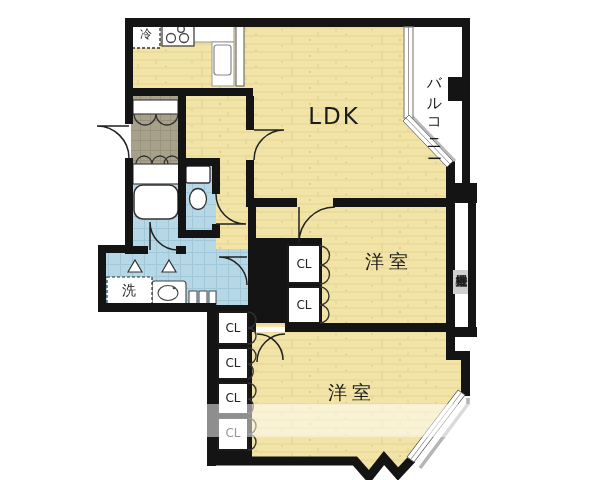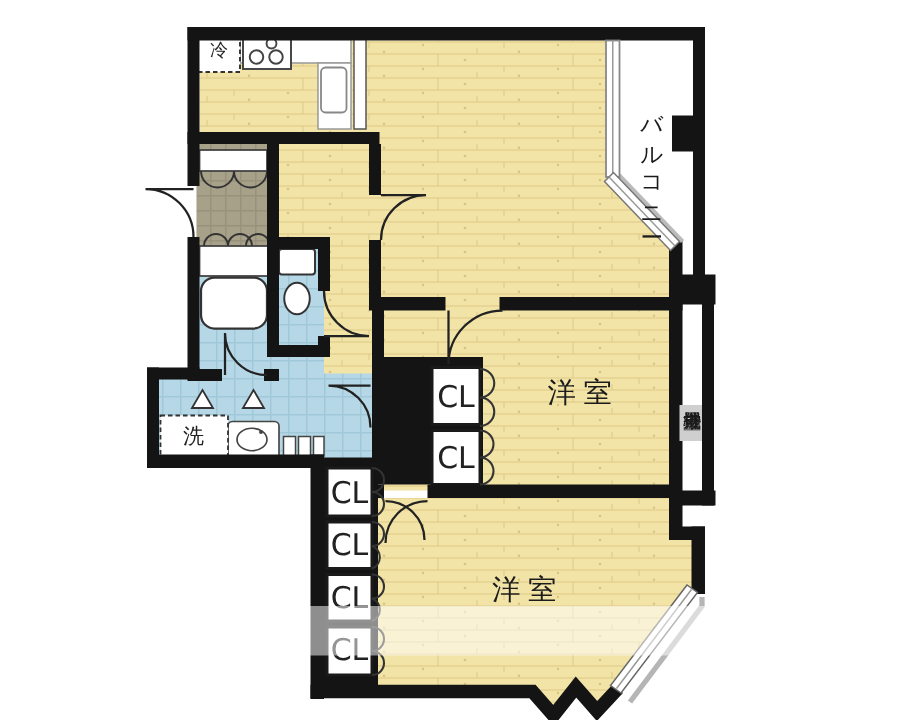--- a/index.html
+++ b/index.html
@@ -3,21 +3,21 @@
 <meta charset="utf-8">
 <style>
   html,body{margin:0;padding:0;background:#ffffff;}
   .stage{position:relative;width:600px;height:480px;background:#ffffff;overflow:hidden;
          font-family:"DejaVu Sans","Liberation Sans",sans-serif;}
   .stage svg{position:absolute;left:0;top:0;}
   .lbl{position:absolute;transform:translate(-50%,-50%);color:#1b1b1b;white-space:nowrap;
        font-family:"DejaVu Sans","Liberation Sans",sans-serif;}
   .lbl-ldk{font-size:23px;letter-spacing:2px;font-weight:500;}
   .lbl-room{font-size:19px;letter-spacing:5px;font-weight:400;}
-  .lbl-cl{font-size:20px;letter-spacing:0px;color:#222;}
+  .lbl-cl{font-size:12px;letter-spacing:0px;color:#222;}
   .lbl-mini{font-size:12px;color:#222;}
   .lbl-vert{writing-mode:vertical-rl;text-orientation:upright;}
   .lbl-balcony{font-size:15px;letter-spacing:4px;}
   .lbl-outdoor{font-size:12px;letter-spacing:0px;}
   .wm-band{position:absolute;left:0;top:404px;width:600px;height:33px;
            background:rgba(255,255,255,0.52);}
   .wm-text{position:absolute;transform:translate(-50%,-50%);font-size:29px;font-weight:500;
            color:#8b8b8b;letter-spacing:1px;opacity:.92;}
 </style>
 </head>
@@ -193,20 +193,21 @@
   <g fill="none" stroke="#333333" stroke-width="1.4">
     <path d="M320,246 a9.5,9.5 0 0 1 0,19 a9.5,9.5 0 0 1 0,19"></path>
     <path d="M320,287 a9,9 0 0 1 0,18 a9,9 0 0 1 0,18"></path>
     <path d="M248,312 a8,8 0 0 1 0,16 a8,8 0 0 1 0,16"></path>
     <path d="M248,348 a8,8 0 0 1 0,16 a8,8 0 0 1 0,15"></path>
     <path d="M248,383 a8,8 0 0 1 0,16 a8,8 0 0 1 0,15"></path>
     <path d="M248,418 a8,8 0 0 1 0,16 a8,8 0 0 1 0,16"></path>
   </g>
 </svg>
 
+<div class="lbl lbl-ldk" style="left:334px;top:116px;">LDK</div>
 <div class="lbl lbl-room" style="left:389px;top:262px;">洋室</div>
 <div class="lbl lbl-room" style="left:352px;top:393px;">洋室</div>
 
 <div class="lbl lbl-cl" style="left:304px;top:264px;">CL</div>
 <div class="lbl lbl-cl" style="left:304px;top:305px;">CL</div>
 <div class="lbl lbl-cl" style="left:233px;top:328px;">CL</div>
 <div class="lbl lbl-cl" style="left:233px;top:363px;">CL</div>
 <div class="lbl lbl-cl" style="left:233px;top:398px;">CL</div>
 <div class="lbl lbl-cl" style="left:233px;top:433px;">CL</div>
 

